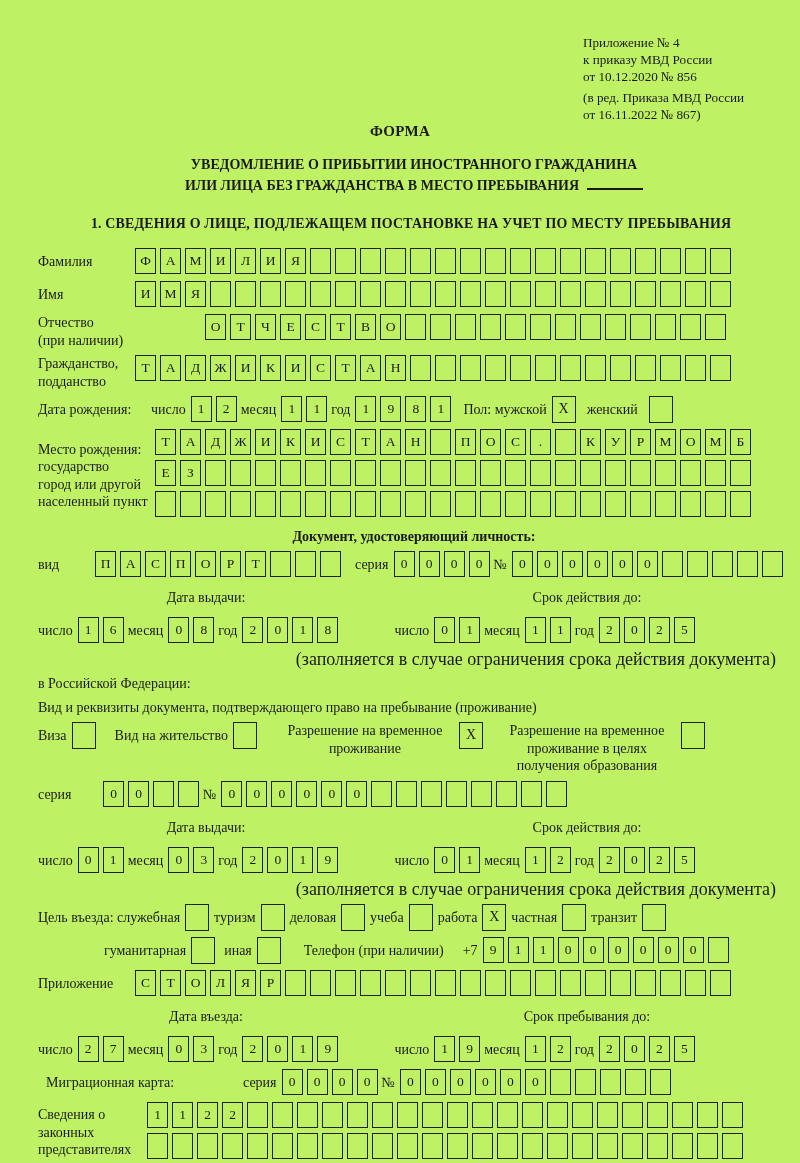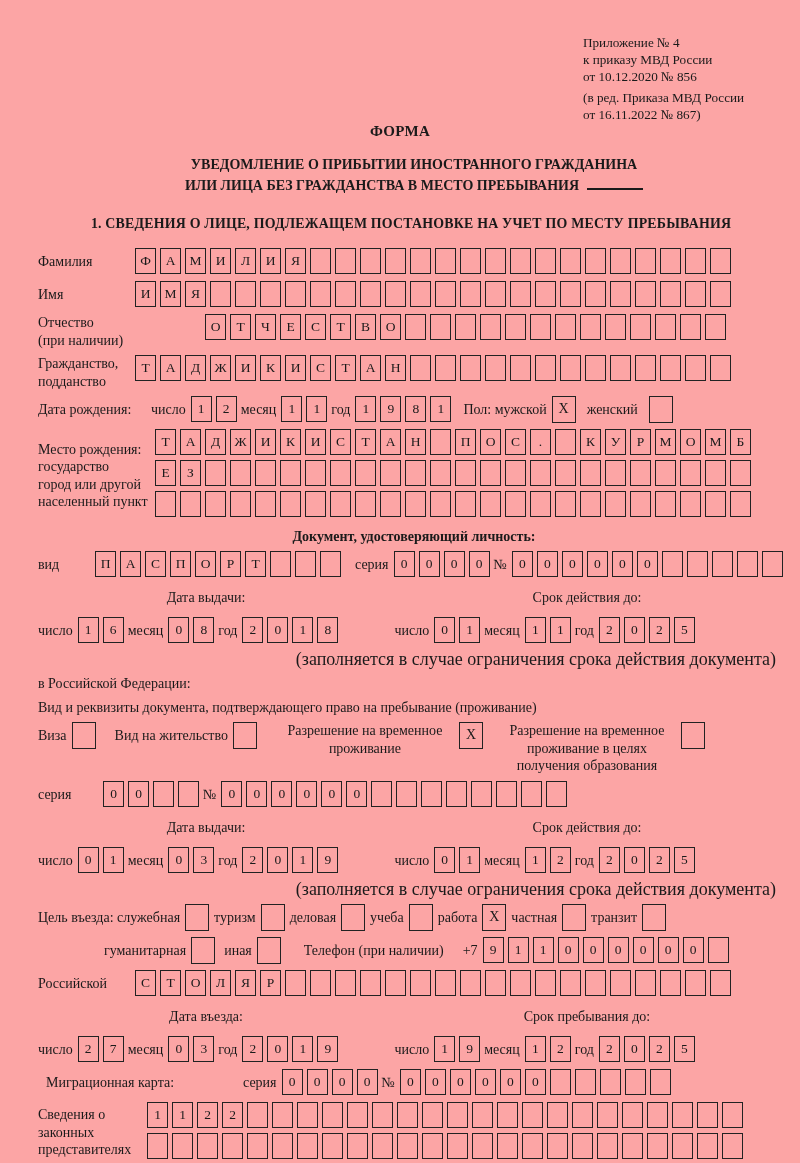--- a/index.html
+++ b/index.html
@@ -1,16 +1,16 @@
 <!DOCTYPE html>
 <html><head>
 <meta charset="utf-8">
 <style>
   html,body{margin:0;padding:0;background:#888;}
-  .page{width:800px;height:1163px;background:#fca5a5;color:#1a1a1a;overflow:hidden;
+  .page{width:800px;height:1163px;background:#bef264;color:#1a1a1a;overflow:hidden;
         font-family:"Liberation Serif","DejaVu Serif",serif;font-size:14px;box-sizing:border-box;
         padding:34px 10px 16px 38px;margin:0 auto;}
   .hdr-block{margin-left:545px;line-height:17px;font-size:13.2px;}
   .hdr-block .gap-line{height:4px;}
   .form-label{font-weight:bold;text-align:center;padding-right:28px;font-size:15px;margin-top:0;letter-spacing:.3px;}
   .title{text-align:center;font-weight:bold;font-size:14px;line-height:21px;margin-top:14px;}
   .blank-line{display:inline-block;width:56px;border-bottom:2px solid #1a1a1a;height:12px;margin-left:8px;}
   .sec-heading{font-weight:bold;font-size:13.9px;text-align:center;margin:20px 0 16px -6px;letter-spacing:.2px;}
   .frow{display:flex;align-items:flex-start;margin-bottom:6px;}
   .lbl{flex:none;white-space:nowrap;line-height:27px;margin-right:5px;}
@@ -494,21 +494,21 @@
           <span class="cell">0</span>
           <span class="cell">0</span>
           <span class="cell">0</span>
           <span class="cell">0</span>
           <span class="cell">0</span>
           <span class="cell">0</span>
           <span class="cell"></span>
         </div>
       </div>
       <div class="frow">
-        <div class="lbl" style="width: 92px;">Российской</div>
+        <div class="lbl" style="width: 92px;">Приложение</div>
         <div class="cells">
           <span class="cell">С</span>
           <span class="cell">Т</span>
           <span class="cell">О</span>
           <span class="cell">Л</span>
           <span class="cell">Я</span>
           <span class="cell">Р</span>
           <span class="cell"></span>
           <span class="cell"></span>
           <span class="cell"></span>

